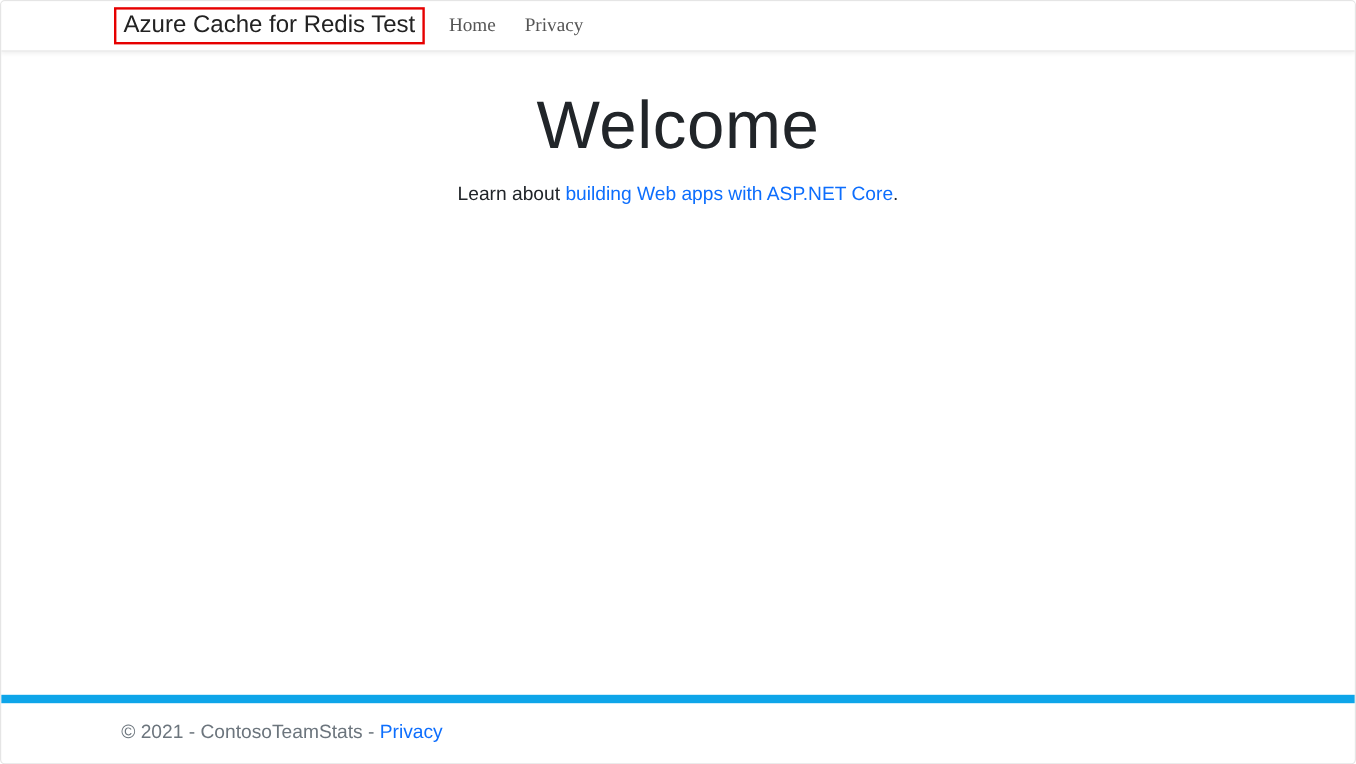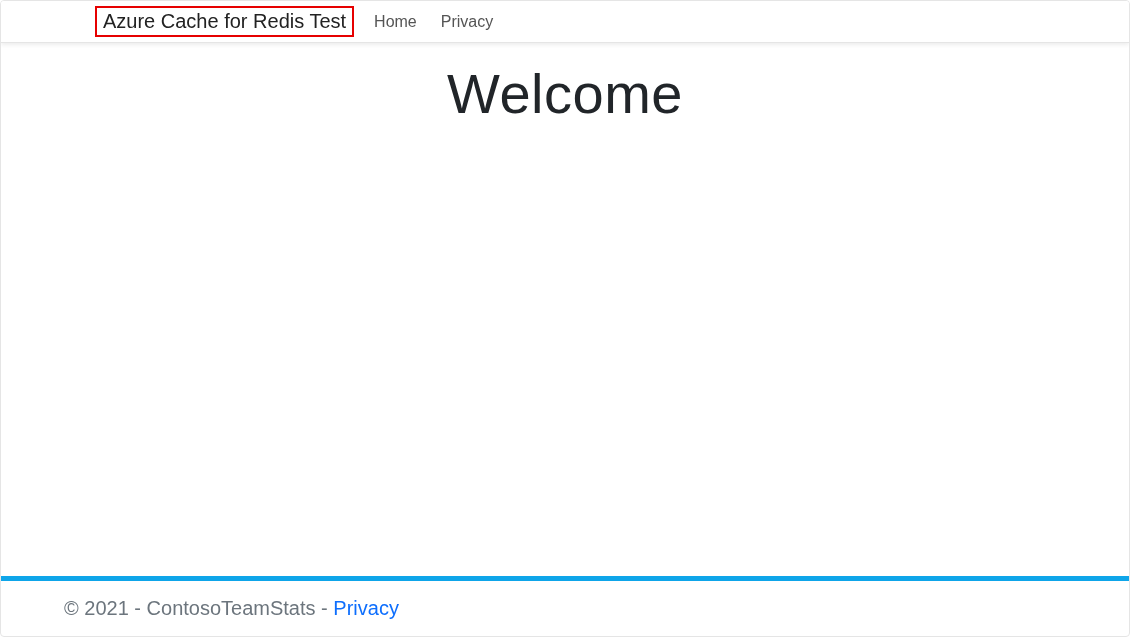--- a/index.html
+++ b/index.html
@@ -41,48 +41,49 @@
       border: 2px solid #e60000;
       padding: 2px 6px;
       display: inline-block;
       margin-left: -6px;
     }
     .nav-link {
       font-size: 16px;
       color: #555;
       text-decoration: none;
       padding: 0 4px;
+      font-family: Liberation Serif, serif;
     }
     main {
       flex: 1;
       display: flex;
       flex-direction: column;
       align-items: center;
-      padding-top: 18px;
+      padding-top: 28px;
       text-align: center;
     }
     .welcome {
       font-size: 56px;
       font-weight: 200;
       color: #212529;
       margin-bottom: 18px;
       letter-spacing: 0.5px;
     }
     .lead {
       font-size: 16px;
       color: #212529;
     }
     .lead a {
       color: #0d6efd;
       text-decoration: none;
     }
     footer {
-      border-top: 5px solid #0ea5e9;
-      padding: 16px 63px;
-      font-size: 20px;
+      border-top: 7px solid #0ea5e9;
+      padding: 16px 100px;
+      font-size: 16px;
       color: #6c757d;
     }
     footer a {
       color: #0d6efd;
       text-decoration: none;
     }
   </style>
 </head>
 <body>
 
@@ -91,17 +92,20 @@
     <span class="brand-box">
       <a class="brand" href="#">Azure Cache for Redis Test</a>
     </span>
     <a class="nav-link" href="#">Home</a>
     <a class="nav-link" href="#">Privacy</a>
   </div>
 </header>
 
 <main>
   <h1 class="welcome">Welcome</h1>
+  <p class="lead">
+    <span>Learn about </span><a href="#">building Web apps with ASP.NET Core</a><span>.</span>
+  </p>
 </main>
 
 <footer>
   <span>© 2021 - ContosoTeamStats - </span><a href="#">Privacy</a>
 </footer>
 
 </body></html>

